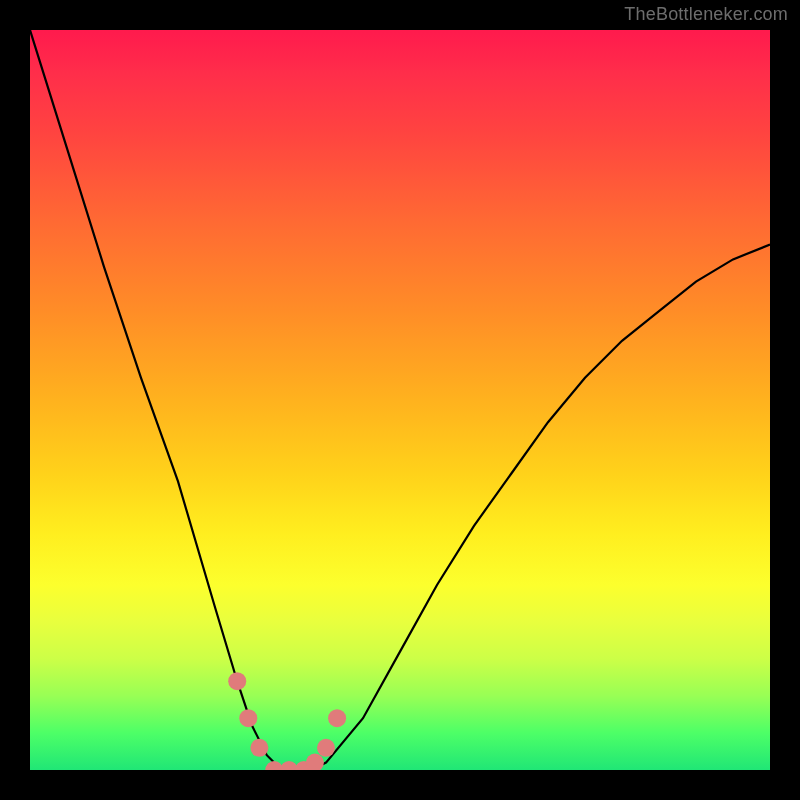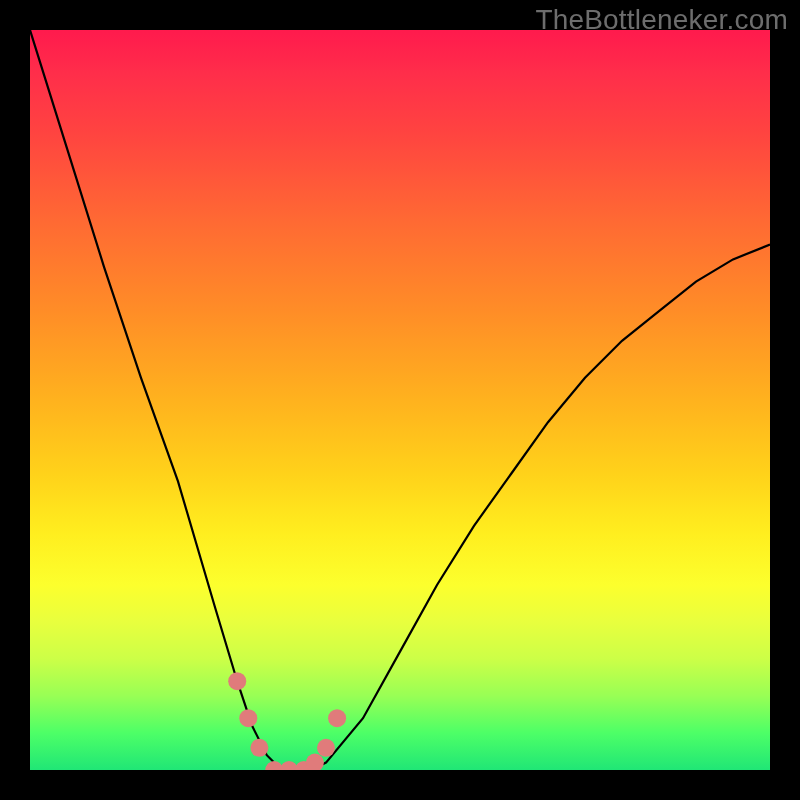--- a/index.html
+++ b/index.html
@@ -41,21 +41,21 @@
       #98ff55 90%,
       #4dff67 95%,
       #20e676 100%
     );
   }
   .attribution {
     position: absolute;
     top: 4px;
     right: 12px;
     color: #6d6d6d;
-    font-size: 28px;
+    font-size: 18px;
     font-weight: 400;
     letter-spacing: 0.2px;
   }
   svg.curve {
     position: absolute;
     top: 0;
     left: 0;
     width: 740px;
     height: 740px;
   }

